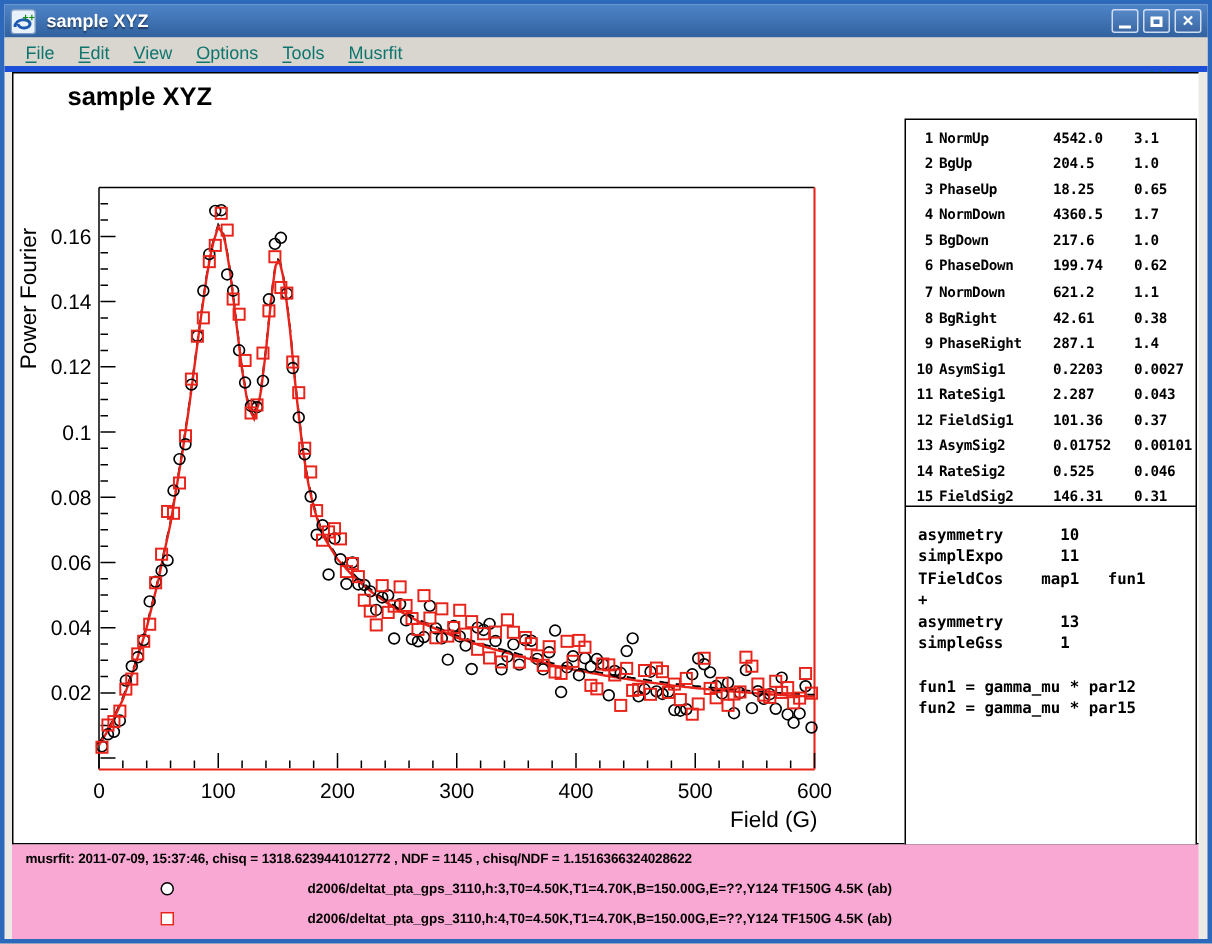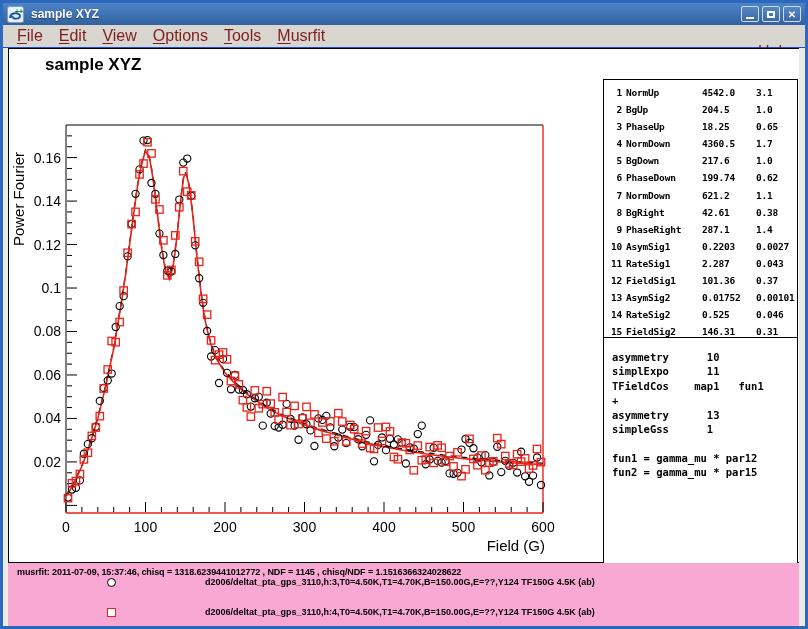--- a/index.html
+++ b/index.html
@@ -16,22 +16,22 @@
   .title-text{color:#fff;font-size:12px;font-weight:bold;text-shadow:0 1px 1px rgba(0,0,0,.45);flex:1;}
   .win-buttons{display:flex;gap:3px;}
   .wbtn{width:18px;height:16px;background:linear-gradient(#5688c6,#3c69a6);
         border:1px solid #cfdcf2;border-radius:2px;display:flex;align-items:center;
         justify-content:center;color:#fff;font-size:10px;font-weight:bold;cursor:default;}
   .wbtn .minbar{width:8px;height:2px;background:#fff;margin-top:8px;}
   .wbtn .maxbox{width:8px;height:7px;border:2px solid #fff;}
 
   
   .menubar{position:absolute;left:0;top:22px;width:100%;height:23px;background:#d9d6d0;
-           border-bottom:1px solid #1d4ed8;display:flex;align-items:center;
-           font-size:16px;color:#7f1d1d;padding:0 6px;}
+           border-bottom:4px solid #1d4ed8;display:flex;align-items:center;
+           font-size:12px;color:#0f766e;padding:0 6px;}
   .menu-item{padding:2px 8px;cursor:default;}
   .menu-item.right{margin-left:auto;margin-top:32px;}
   .menu-item u{text-underline-offset:2px;}
 
   
   .canvas{position:absolute;left:5px;top:45px;width:791px;height:515px;background:#fff;
           border-top:1px solid #000;border-left:1px solid #000;border-bottom:1px solid #000;}
   .canvas-title{position:absolute;left:36px;top:6px;font-size:17px;font-weight:bold;color:#000;}
   #plot-svg{position:absolute;left:0;top:0;}
 
@@ -531,21 +531,21 @@
           <div class="theory-line">simpleGss      1</div>
           <div class="theory-line"> </div>
           <div class="theory-line">fun1 = gamma_mu * par12</div>
           <div class="theory-line">fun2 = gamma_mu * par15</div>
         </div>
     </div>
 
     <div class="statusstrip">
       <div class="status-text">musrfit: 2011-07-09, 15:37:46, chisq = 1318.6239441012772 , NDF = 1145 , chisq/NDF = 1.1516366324028622</div>
       <div id="legend">
-          <div class="legend-row" style="top: 14px;">
+          <div class="legend-row" style="top: 24px;">
             <span class="legend-marker circle"></span>
             <span class="legend-label">d2006/deltat_pta_gps_3110,h:3,T0=4.50K,T1=4.70K,B=150.00G,E=??,Y124 TF150G 4.5K (ab)</span>
           </div>
           <div class="legend-row" style="top: 44px;">
             <span class="legend-marker square"></span>
             <span class="legend-label">d2006/deltat_pta_gps_3110,h:4,T0=4.50K,T1=4.70K,B=150.00G,E=??,Y124 TF150G 4.5K (ab)</span>
           </div>
         </div>
     </div>
 

